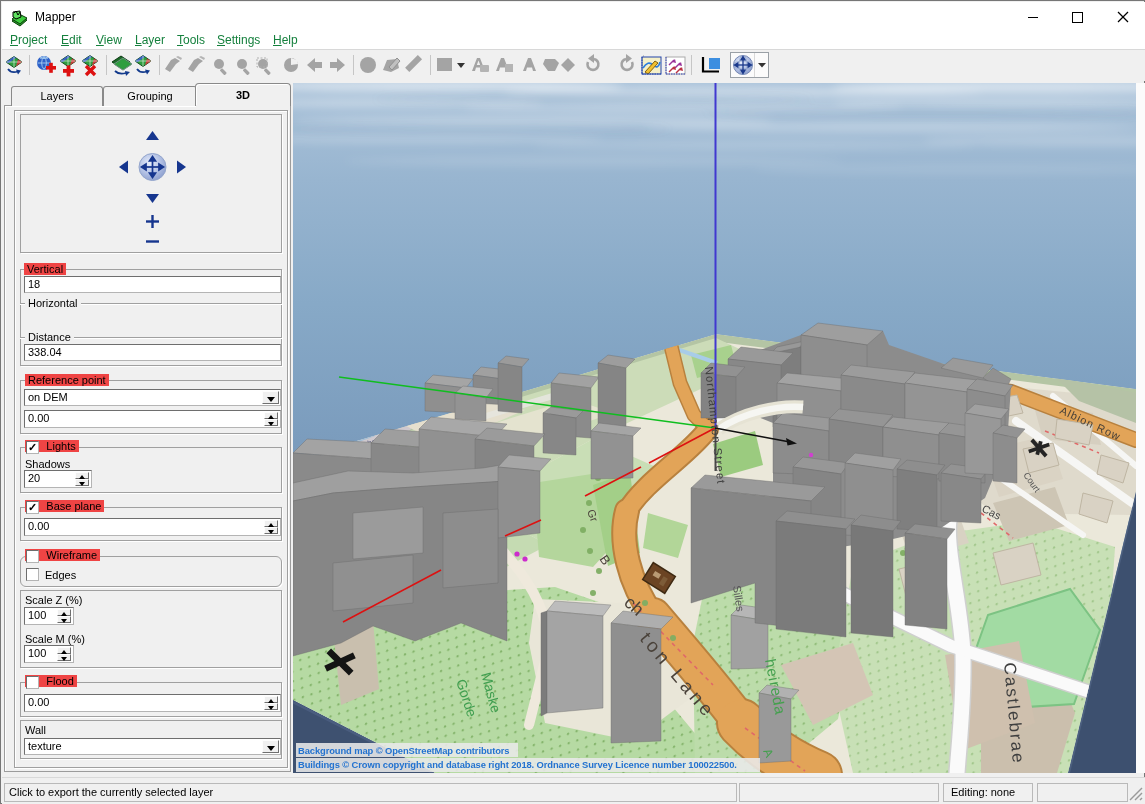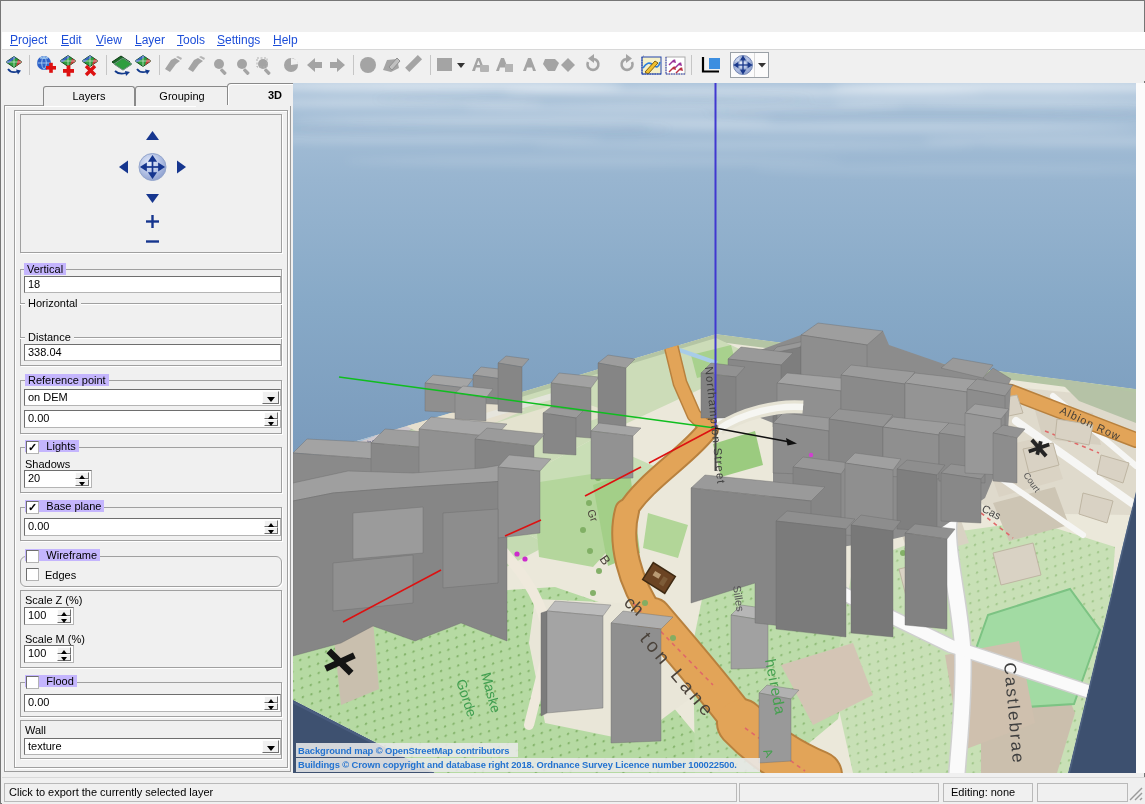--- a/index.html
+++ b/index.html
@@ -1,48 +1,64 @@
 <!DOCTYPE html>
 <html><head>
 <meta charset="utf-8">
 <style>
 html,body{margin:0;padding:0;width:1145px;height:804px;overflow:hidden;}
 body{font-family:"Liberation Sans",sans-serif;background:#f0f0f0;position:relative;}
 .abs{position:absolute;}
 #win{position:absolute;left:0;top:0;width:1145px;height:804px;background:#f0f0f0;border:1px solid #767676;box-sizing:border-box;}
 #titlebar{position:absolute;left:1px;top:1px;width:1143px;height:30px;background:#ffffff;}
 #title-text{position:absolute;left:33px;top:8px;font-size:12px;color:#000;}
-#menubar{position:absolute;left:1px;top:31px;width:1143px;height:17px;background:#ffffff;font-size:12px;color:#1d4ed8;}
+#menubar{position:absolute;left:1px;top:31px;width:1143px;height:17px;background:#ffffff;font-size:12px;color:#15803d;}
 .mi{position:absolute;top:1px;}
 #toolbar{position:absolute;left:1px;top:48px;width:1143px;height:31px;background:#f0f0f0;border-top:1px solid #d8d8d8;}
 #statusbar{position:absolute;left:1px;top:776px;width:1143px;height:27px;background:#f0f0f0;border-top:1px solid #d9d9d9;font-size:11px;color:#000;}
 .ssec{position:absolute;top:5px;height:19px;border:1px solid #b9b9b9;box-sizing:border-box;background:#f0f0f0;}
 
 #tabpage{position:absolute;left:3px;top:104px;width:287px;height:667px;background:#f0f0f0;border:1px solid #9c9c9c;box-shadow:inset 1px 1px 0 #ffffff;box-sizing:border-box;}
-.tab{position:absolute;box-sizing:border-box;background:#f0f0f0;border:1px solid #898989;border-bottom:none;border-radius:3px 3px 0 0;font-size:11px;text-align:center;margin-left:32px;}
+.tab{position:absolute;box-sizing:border-box;background:#f0f0f0;border:1px solid #898989;border-bottom:none;border-radius:3px 3px 0 0;font-size:11px;text-align:center;}
 #innerbox{position:absolute;left:13px;top:109px;width:274px;height:658px;border:1px solid #9f9f9f;box-shadow:1px 1px 0 #fff,inset 1px 1px 0 #fff;box-sizing:border-box;}
 .grp{position:absolute;left:19px;width:262px;border:1px solid #a0a0a0;box-shadow:1px 1px 0 #ffffff;box-sizing:border-box;}
-.cap{position:absolute;top:-7px;left:4px;background:#c4b5fd;padding:0 3px;font-size:11px;white-space:nowrap;}
+.cap{position:absolute;top:-7px;left:4px;background:#ef4444;padding:0 3px;font-size:11px;white-space:nowrap;}
 .lbl{position:absolute;font-size:11px;color:#000;white-space:nowrap;}
 .capline{position:absolute;left:0;height:1px;background:#a0a0a0;box-shadow:0 1px 0 #ffffff;}
 .inp{position:absolute;background:#fff;border:1px solid;border-color:#6e6e6e #b4b4b4 #b4b4b4 #6e6e6e;box-sizing:border-box;font-size:11px;padding:1px 0 0 3px;color:#000;}
 .cb{position:absolute;width:13px;height:13px;background:#fff;border:1px solid;border-color:#6e6e6e #b4b4b4 #b4b4b4 #6e6e6e;box-sizing:border-box;font-size:11px;line-height:10px;text-align:center;font-weight:bold;}
 .spin{position:absolute;right:2px;top:1px;width:14px;bottom:1px;}
 .spbtn{position:absolute;left:0;width:14px;height:50%;background:#f0f0f0;border:1px solid;border-color:#fdfdfd #6f6f6f #6f6f6f #fdfdfd;box-sizing:border-box;}
 .tri-u{position:absolute;left:3px;top:2px;width:0;height:0;border-left:3px solid transparent;border-right:3px solid transparent;border-bottom:4px solid #000;}
 .tri-d{position:absolute;left:3px;top:2px;width:0;height:0;border-left:3px solid transparent;border-right:3px solid transparent;border-top:4px solid #000;}
 .combo-btn{position:absolute;right:1px;top:1px;width:17px;bottom:1px;background:#f0f0f0;border:1px solid;border-color:#fdfdfd #6f6f6f #6f6f6f #fdfdfd;box-sizing:border-box;}
 .combo-tri{position:absolute;left:4px;top:5px;width:0;height:0;border-left:4px solid transparent;border-right:4px solid transparent;border-top:5px solid #000;}
 #view3d{position:absolute;left:292px;top:82px;width:843px;height:690px;}
 u{text-decoration:underline;}
 </style>
 </head>
 <body>
 <div id="win">
 
+ <div id="titlebar">
+   <svg class="abs" style="left:9px;top:7px" width="18" height="18" viewBox="0 0 18 18">
+     <polygon points="1,12 8,7 16,11 9,17" fill="#27a427" stroke="#0a3a0a"></polygon>
+     <polygon points="1,10 8,5 16,9 9,15" fill="#3ecc3e" stroke="#0a3a0a"></polygon>
+     <polygon points="2,3 9,2 10,8 5,10 2,8" fill="#5fe05f" stroke="#000000"></polygon>
+     <polyline points="3,4 5,2 7,6 9,3" fill="none" stroke="#000000"></polyline>
+   </svg>
+   <div id="title-text">Mapper</div>
+
+   <svg class="abs" style="left:1020px;top:0px" width="123" height="30" viewBox="0 0 123 30">
+     <line x1="6" y1="15.5" x2="16" y2="15.5" stroke="#000" stroke-width="1"></line>
+     <rect x="50.5" y="10.5" width="10" height="10" fill="none" stroke="#000"></rect>
+     <line x1="96" y1="10" x2="106" y2="20" stroke="#000" stroke-width="1.2"></line>
+     <line x1="106" y1="10" x2="96" y2="20" stroke="#000" stroke-width="1.2"></line>
+   </svg>
+ </div>
 
  <div id="menubar">
    <span class="mi" style="left:8px"><u>P</u>roject</span>
    <span class="mi" style="left:59px"><u>E</u>dit</span>
    <span class="mi" style="left:94px"><u>V</u>iew</span>
    <span class="mi" style="left:133px"><u>L</u>ayer</span>
    <span class="mi" style="left:175px"><u>T</u>ools</span>
    <span class="mi" style="left:215px"><u>S</u>ettings</span>
    <span class="mi" style="left:271px"><u>H</u>elp</span>
  </div>

